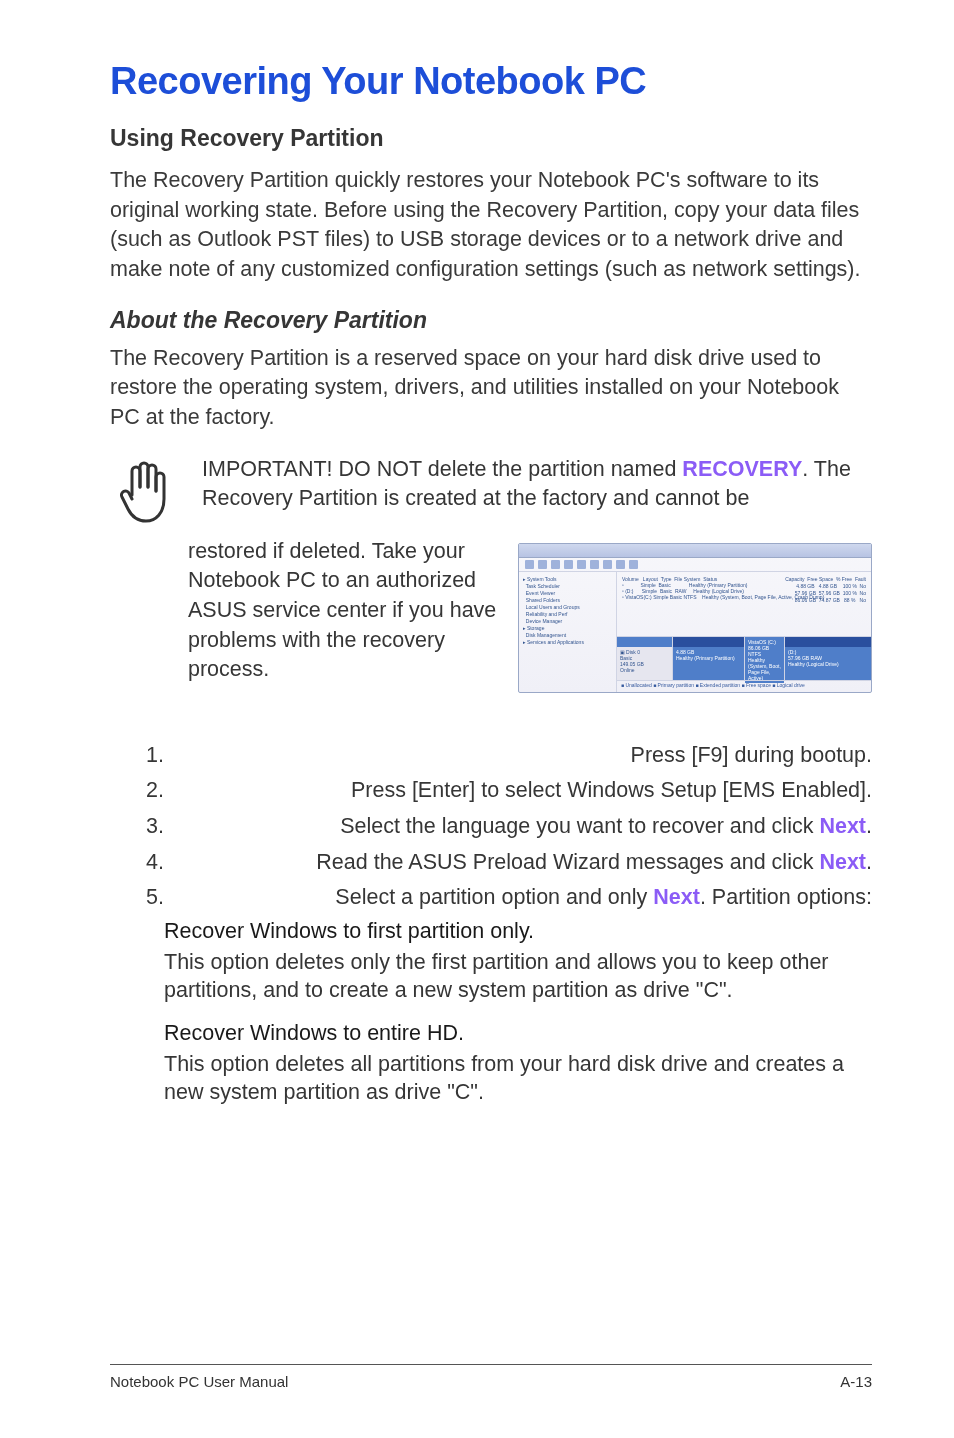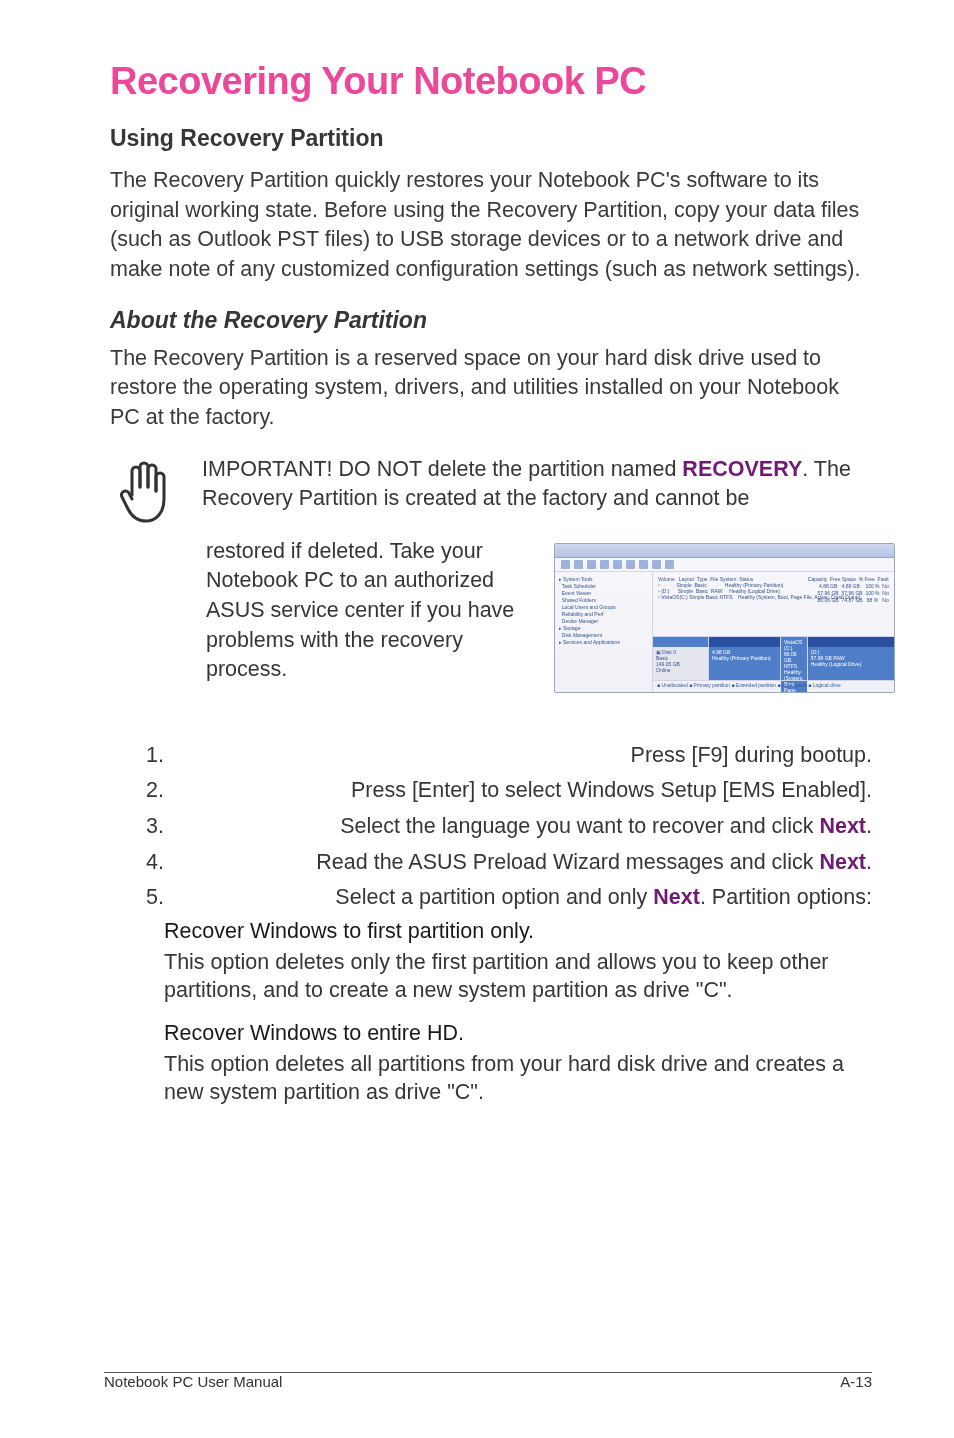--- a/index.html
+++ b/index.html
@@ -14,21 +14,21 @@
     width: 954px;
     min-height: 1438px;
     padding: 60px 82px 50px 110px;
     position: relative;
   }
   .h1 {
     font-size: 38px;
     font-weight: 800;
     letter-spacing: -0.5px;
     margin: 0 0 22px 0;
-    color: #ec4899;
+    color: #1d4ed8;
   }
   .h2 {
     font-size: 23px;
     font-weight: 700;
     margin: 0 0 14px 0;
     color: #363636;
   }
   .h3 {
     font-size: 23px;
     font-weight: 700;
@@ -54,21 +54,21 @@
     justify-content: center;
     padding-top: 2px;
   }
   .important-text {
     flex: 1;
     font-size: 21.5px;
     line-height: 1.38;
   }
   .important-continued {
     display: flex;
-    gap: 26px;
+    gap: 8px;
     margin-bottom: 48px;
   }
   .important-continued .text-col {
     flex: 0 0 322px;
     font-size: 21.5px;
     line-height: 1.38;
   }
   .important-continued .img-col {
     flex: 1;
     padding-top: 6px;
@@ -181,30 +181,31 @@
   }
   .sub-body {
     font-size: 21.5px;
     line-height: 1.32;
     margin-bottom: 16px;
   }
 
   .footer {
     position: absolute;
     bottom: 48px;
-    left: 104px;
+    left: 110px;
     right: 82px;
     border-top: 1px solid #555;
+    padding-top: 8px;
     display: flex;
     justify-content: space-between;
     font-size: 15px;
     color: #333;
   }
 
-  .bold { font-weight: 700; color:#701a75; }
+  .bold { font-weight: 700; color:#8b5cf6; }
 </style>
 </head>
 <body>
 
 <div class="page">
 
   <h1 class="h1">Recovering Your Notebook PC</h1>
 
   <h2 class="h2">Using Recovery Partition</h2>
 

